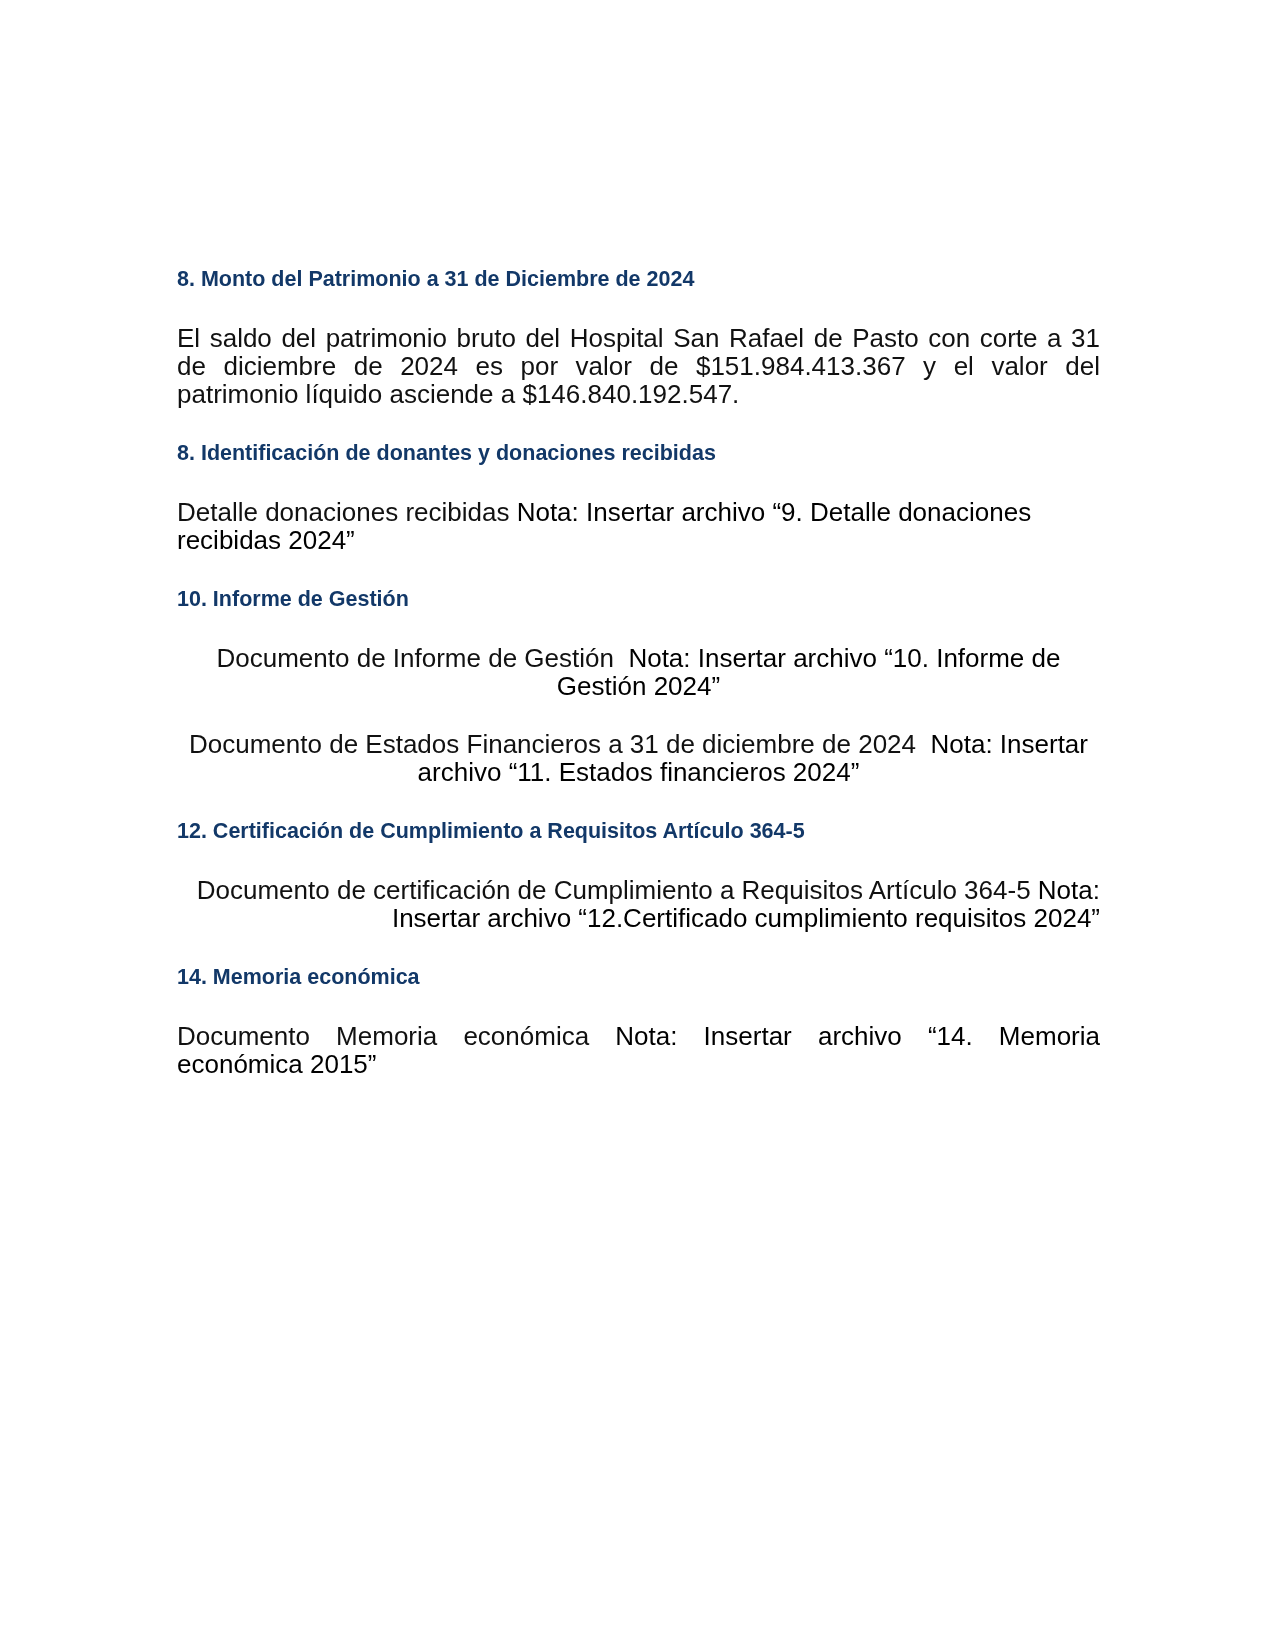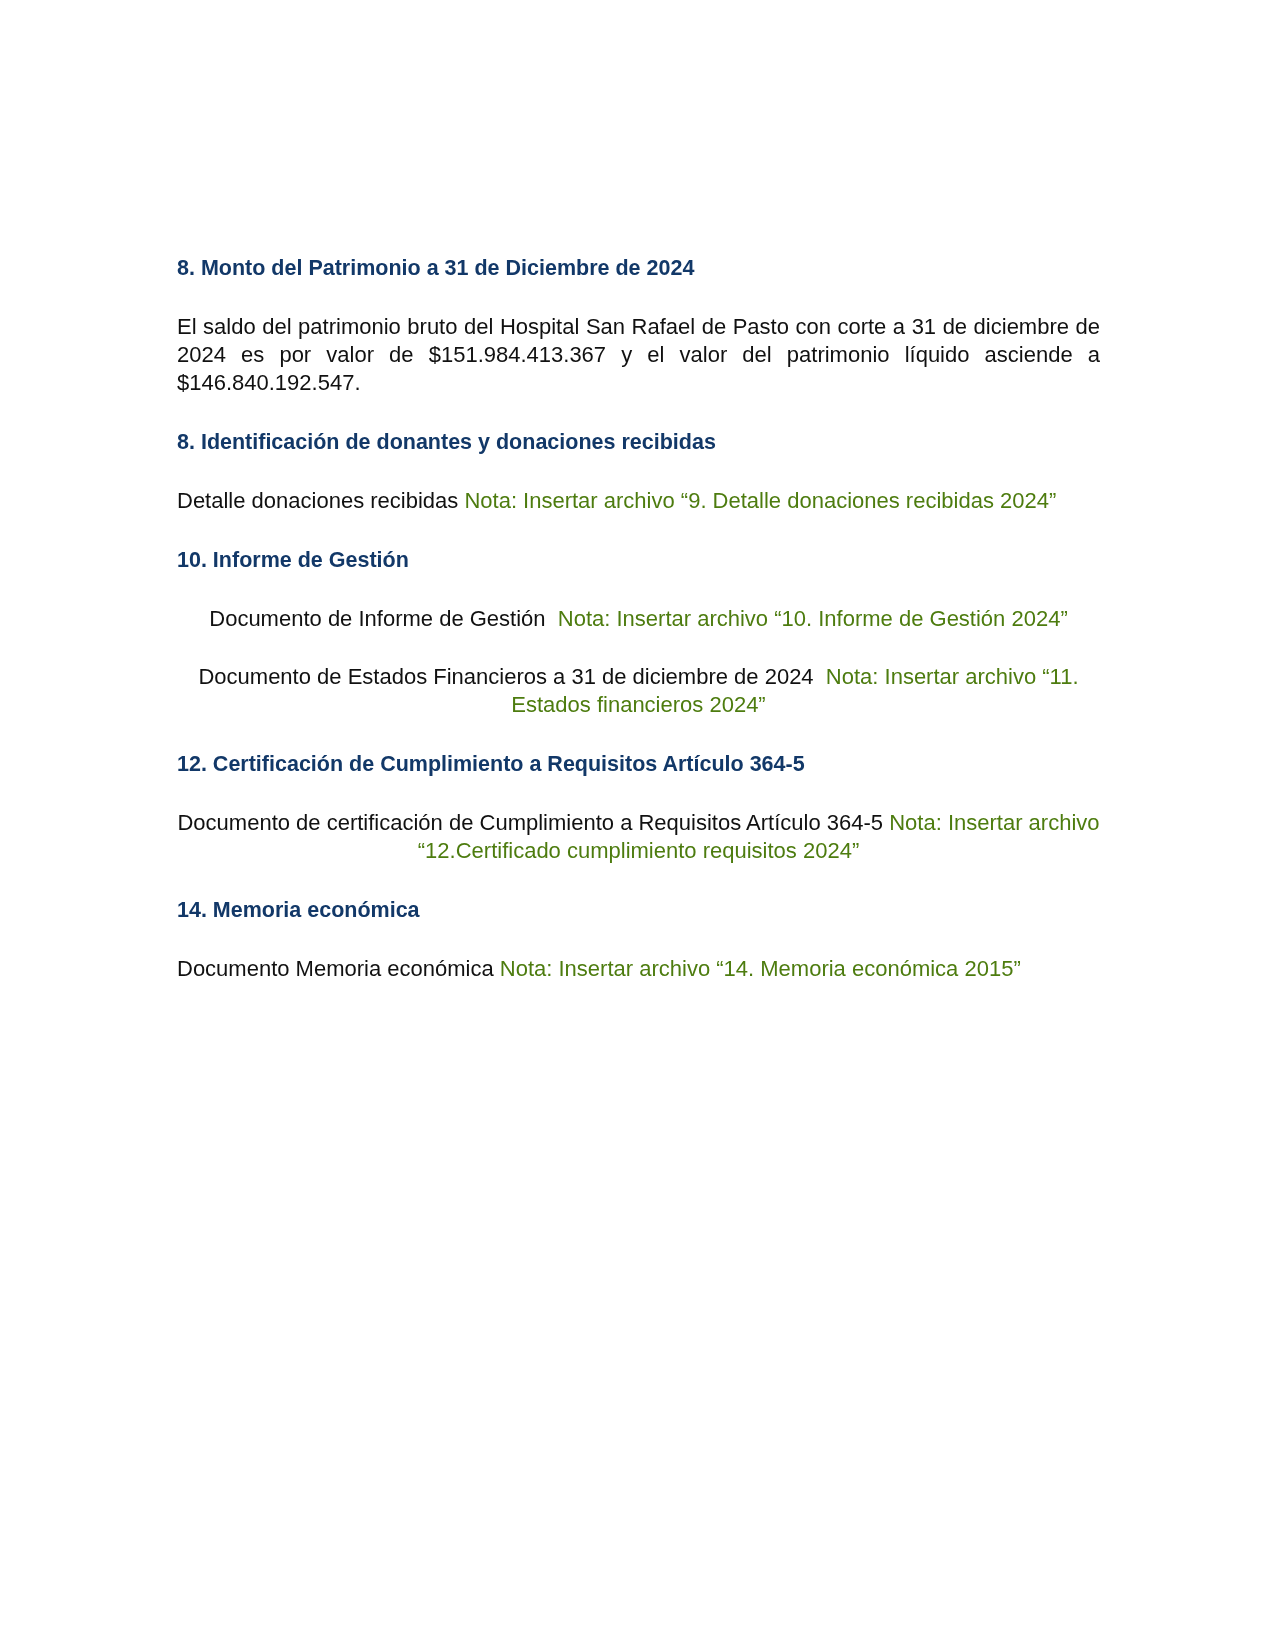--- a/index.html
+++ b/index.html
@@ -11,43 +11,43 @@
       width: 1275px;
       height: 1650px;
       position: relative;
       overflow: hidden;
       font-family: "Liberation Sans", sans-serif;
       color: #111111;
     }
     .page {
       position: absolute;
       left: 177px;
-      top: 253px;
+      top: 264px;
       width: 923px;
     }
     .section {
       margin: 0;
     }
     .heading {
       font-family: "Liberation Sans", sans-serif;
       font-weight: bold;
       font-size: 21.5px;
       color: #123868;
       line-height: 30px;
       margin: 0 0 30px 0;
     }
     .body-text {
-      font-size: 22px;
+      font-size: 26px;
       line-height: 28px;
       margin: 0 0 30px 0;
       text-align: justify;
       color: #111111;
     }
     .note {
-      color: #4d7c0f;
+      color: #000000;
     }
     .bold {
       font-weight: normal;
     }
   </style>
 </head>
 <body>
 
 <div class="page">
 
@@ -65,21 +65,21 @@
     <h2 class="heading">10. Informe de Gestión</h2>
     <p class="body-text" style="text-align:center"><span style="white-space:pre">Documento de Informe de Gestión  </span><span class="note">Nota: Insertar archivo “10. Informe de Gestión 2024”</span></p>
   </div>
 
   <div class="section">
     <p class="body-text" style="text-align:center"><span style="white-space:pre">Documento de Estados Financieros a 31 de diciembre de 2024  </span><span class="note">Nota: Insertar archivo “11. Estados financieros 2024”</span></p>
   </div>
 
   <div class="section">
     <h2 class="heading">12. Certificación de Cumplimiento a Requisitos Artículo 364-5</h2>
-    <p class="body-text" style="text-align:center"><span>Documento de certificación de Cumplimiento a Requisitos Artículo 364-5 </span><span class="note">Nota: Insertar archivo “12.Certificado cumplimiento requisitos 2024”</span></p>
+    <p class="body-text" style="text-align:right"><span>Documento de certificación de Cumplimiento a Requisitos Artículo 364-5 </span><span class="note">Nota: Insertar archivo “12.Certificado cumplimiento requisitos 2024”</span></p>
   </div>
 
 
   <div class="section">
     <h2 class="heading">14. Memoria económica</h2>
     <p class="body-text"><span class="bold">Documento Memoria económica </span><span class="note">Nota: Insertar archivo “14. Memoria económica 2015”</span></p>
   </div>
 
 </div>
 

